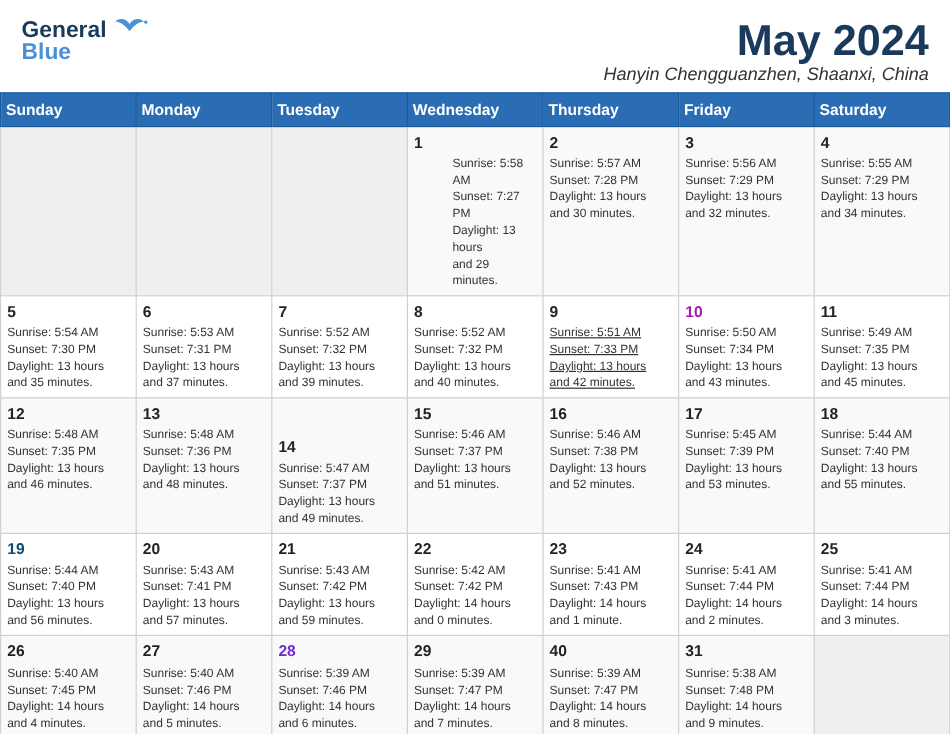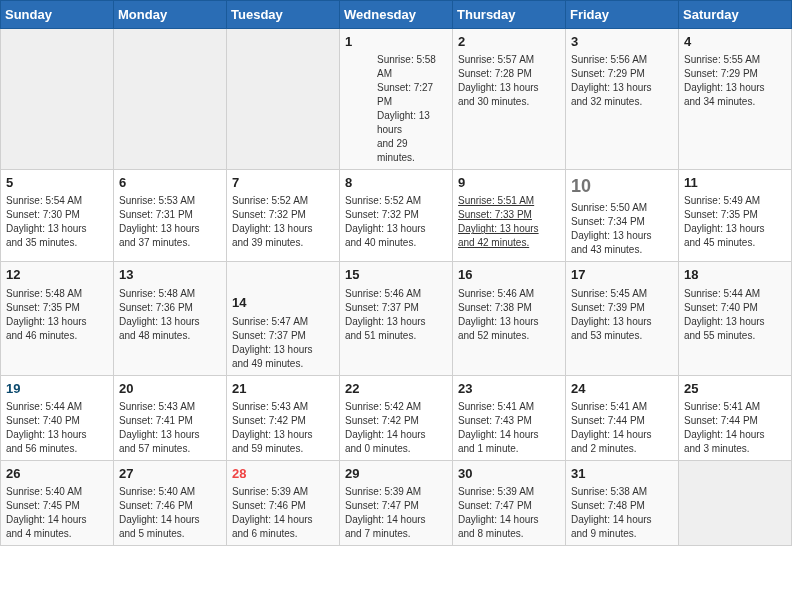--- a/index.html
+++ b/index.html
@@ -71,20 +71,38 @@
       line-height: 1.4;
     }
     .empty-cell {
       background: #efefef !important;
     }
   </style>
 </head>
 <body>
 
 <div>
+  <div class="header">
+    <div class="logo">
+      <div style="display:flex;align-items:center;gap:3px;">
+        <div style="font-size:19px;font-weight:bold;color:#1a3a5c;line-height:1;">
+          <span style="color:#1a3a5c;">General</span>
+        </div>
+        <svg width="32" height="22" viewBox="0 0 32 22">
+          <path d="M28 4 C24 0, 18 2, 16 6 C14 2, 8 0, 4 4 C8 4, 12 7, 16 12 C20 7, 24 4, 28 4Z" fill="#4a90d9"></path>
+          <path d="M28 4 C30 2, 32 4, 30 6 C28 6, 28 4, 28 4Z" fill="#4a90d9"></path>
+        </svg>
+      </div>
+      <div style="font-size:19px;font-weight:bold;color:#4a90d9;line-height:1;margin-top:-2px;">Blue</div>
+    </div>
+    <div class="title-block">
+      <div class="month-year">May 2024</div>
+      <div class="location">Hanyin Chengguanzhen, Shaanxi, China</div>
+    </div>
+  </div>
 
   <table class="calendar">
     <thead>
       <tr>
       <th>Sunday</th>
           <th>Monday</th>
           <th>Tuesday</th>
           <th>Wednesday</th>
           <th>Thursday</th>
           <th>Friday</th>
@@ -155,21 +173,21 @@
 and 40 minutes.</div>
           </td>
           <td>
             <span class="cell-info" style="font-weight: bold; font-size: 13px; display: block; margin-bottom: 2px; color: rgb(34, 34, 34);">9</span>
             <div class="cell-info" style="white-space: pre-line; text-decoration: underline;">Sunrise: 5:51 AM
 Sunset: 7:33 PM
 Daylight: 13 hours
 and 42 minutes.</div>
           </td>
           <td>
-            <span class="cell-info" style="font-weight: bold; font-size: 18px; display: block; margin-bottom: 2px; color: #737373;">10</span>
+            <span class="cell-info" style="font-weight: bold; font-size: 13px; display: block; margin-bottom: 2px; color: #a21caf;">10</span>
             <div class="cell-info" style="white-space: pre-line;">Sunrise: 5:50 AM
 Sunset: 7:34 PM
 Daylight: 13 hours
 and 43 minutes.</div>
           </td>
           <td>
             <span class="cell-info" style="font-weight: bold; font-size: 13px; display: block; margin-bottom: 2px; color: rgb(34, 34, 34);">11</span>
             <div class="cell-info" style="white-space: pre-line;">Sunrise: 5:49 AM
 Sunset: 7:35 PM
 Daylight: 13 hours
@@ -287,35 +305,35 @@
 and 4 minutes.</div>
           </td>
           <td>
             <span class="cell-info" style="font-weight: bold; font-size: 13px; display: block; margin-bottom: 2px; color: rgb(34, 34, 34);">27</span>
             <div class="cell-info" style="white-space: pre-line;">Sunrise: 5:40 AM
 Sunset: 7:46 PM
 Daylight: 14 hours
 and 5 minutes.</div>
           </td>
           <td>
-            <span class="cell-info" style="font-weight: bold; font-size: 13px; display: block; margin-bottom: 2px; color: #ef4444;">28</span>
+            <span class="cell-info" style="font-weight: bold; font-size: 13px; display: block; margin-bottom: 2px; color: #6d28d9;">28</span>
             <div class="cell-info" style="white-space: pre-line;">Sunrise: 5:39 AM
 Sunset: 7:46 PM
 Daylight: 14 hours
 and 6 minutes.</div>
           </td>
           <td>
             <span class="cell-info" style="font-weight: bold; font-size: 13px; display: block; margin-bottom: 2px; color: rgb(34, 34, 34);">29</span>
             <div class="cell-info" style="white-space: pre-line;">Sunrise: 5:39 AM
 Sunset: 7:47 PM
 Daylight: 14 hours
 and 7 minutes.</div>
           </td>
           <td>
-            <span class="cell-info" style="font-weight: bold; font-size: 13px; display: block; margin-bottom: 2px; color: rgb(34, 34, 34);">30</span>
+            <span class="cell-info" style="font-weight: bold; font-size: 13px; display: block; margin-bottom: 2px; color: rgb(34, 34, 34);">40</span>
             <div class="cell-info" style="white-space: pre-line;">Sunrise: 5:39 AM
 Sunset: 7:47 PM
 Daylight: 14 hours
 and 8 minutes.</div>
           </td>
           <td>
             <span class="cell-info" style="font-weight: bold; font-size: 13px; display: block; margin-bottom: 2px; color: rgb(34, 34, 34);">31</span>
             <div class="cell-info" style="white-space: pre-line;">Sunrise: 5:38 AM
 Sunset: 7:48 PM
 Daylight: 14 hours

